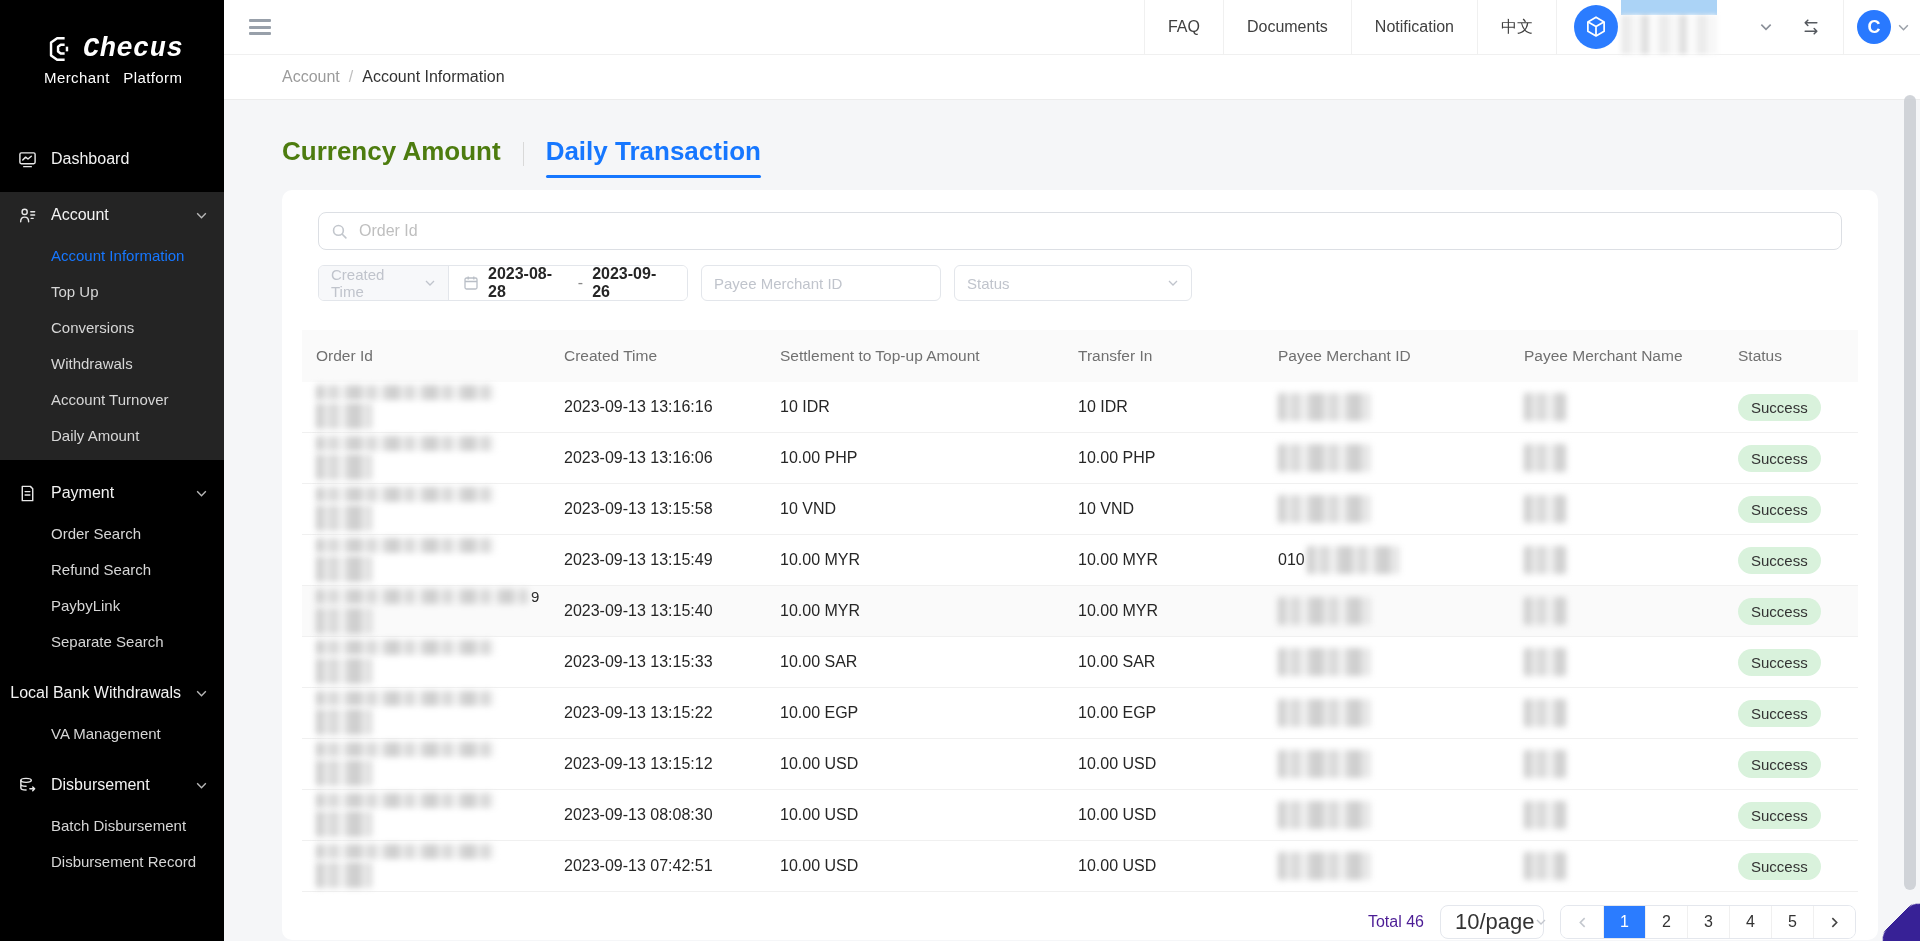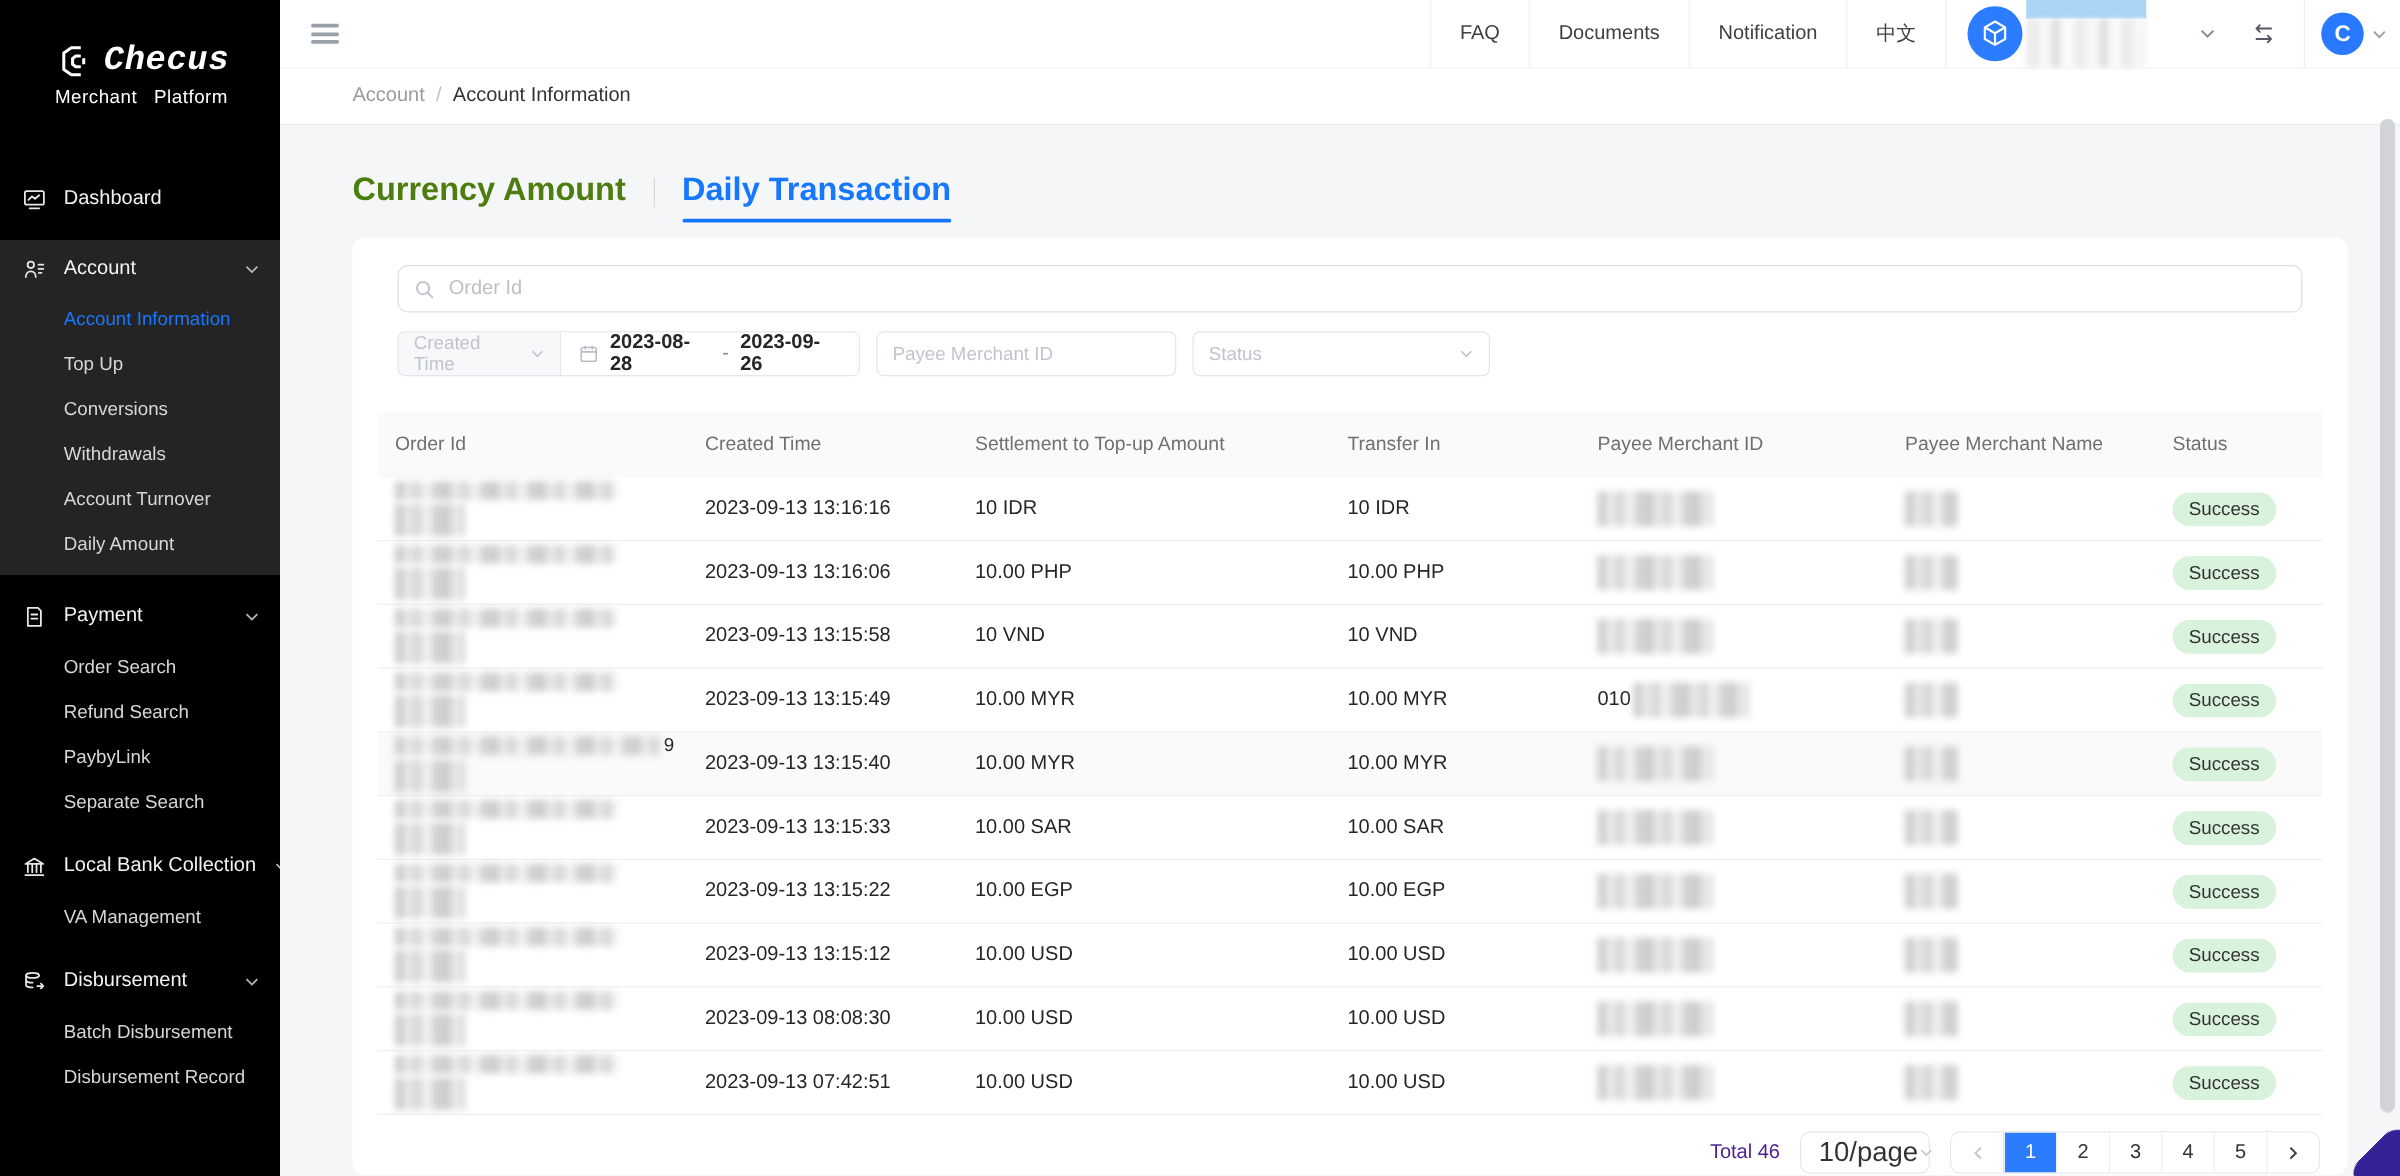--- a/index.html
+++ b/index.html
@@ -14,21 +14,21 @@
 
   
   .sidebar { width:224px; flex-shrink:0; background:#000; position:relative; z-index:5; overflow:hidden; }
   .logo { padding:34px 0 0 44px; color:#fff; }
   .logo-row { display:flex; align-items:center; gap:9px; }
   .brand { font-size:27px; font-weight:bold; font-style:italic; letter-spacing:.5px;font-family:Liberation Mono, monospace; }
   .logo-sub { margin-top:5px; font-size:15px; letter-spacing:.4px; word-spacing:9px; }
   nav.menu { margin-top:50px; }
   .menu-group { margin-bottom:10px; }
   .menu-group.shaded { background:#242424; padding-bottom:6px; }
-  .menu-item { display:flex; align-items:center; height:46px; padding:0 16px 0 18px; gap:14px; cursor:pointer; }
+  .menu-item { display:flex; align-items:center; height:46px; padding:0 16px 0 18px; gap:14px; cursor:pointer;justify-content:flex-end; }
   .mi-icon { width:19px; height:19px; display:flex; align-items:center; justify-content:center; color:#e8e8e8; flex-shrink:0; }
   .mi-label { font-size:16px; color:#f2f2f2; flex:1; white-space:nowrap; }
   .mi-chevron { color:#b8b8b8; display:flex; }
   .menu-sub-item { height:36px; line-height:36px; padding-left:51px; font-size:15px; color:#d6d6d6; cursor:pointer; white-space:nowrap; }
   .menu-sub-item.active { color:#1677ff; }
 
   
   .main { flex:1; display:flex; flex-direction:column; min-width:0; }
 
   .topbar { height:55px; background:#fff; border-bottom:1px solid #f0f0f0;
@@ -198,21 +198,21 @@
         </div>
         <div class="menu-group">
           <div class="menu-item">
             <span class="mi-icon">
               <svg width="19" height="19" viewBox="0 0 20 20" fill="none" stroke="currentColor" stroke-width="1.5" stroke-linejoin="round" stroke-linecap="round">
                 <path d="M2.5 7.5L10 3l7.5 4.5z"></path>
                 <path d="M4.5 8v6.5M8.2 8v6.5M11.8 8v6.5M15.5 8v6.5"></path>
                 <path d="M2.5 17h15"></path>
               </svg>
             </span>
-            <span class="mi-label">Local Bank Collection</span>
+            <span class="mi-label">Local Bank Withdrawals</span>
             <span class="mi-chevron">
               <svg width="13" height="13" viewBox="0 0 12 12" fill="none" stroke="currentColor" stroke-width="1.3">
                 <path d="M2 4l4 4 4-4"></path>
               </svg>
             </span>
           </div>
           <div class="menu-sub-item">VA Management</div>
         </div>
         <div class="menu-group">
           <div class="menu-item">

